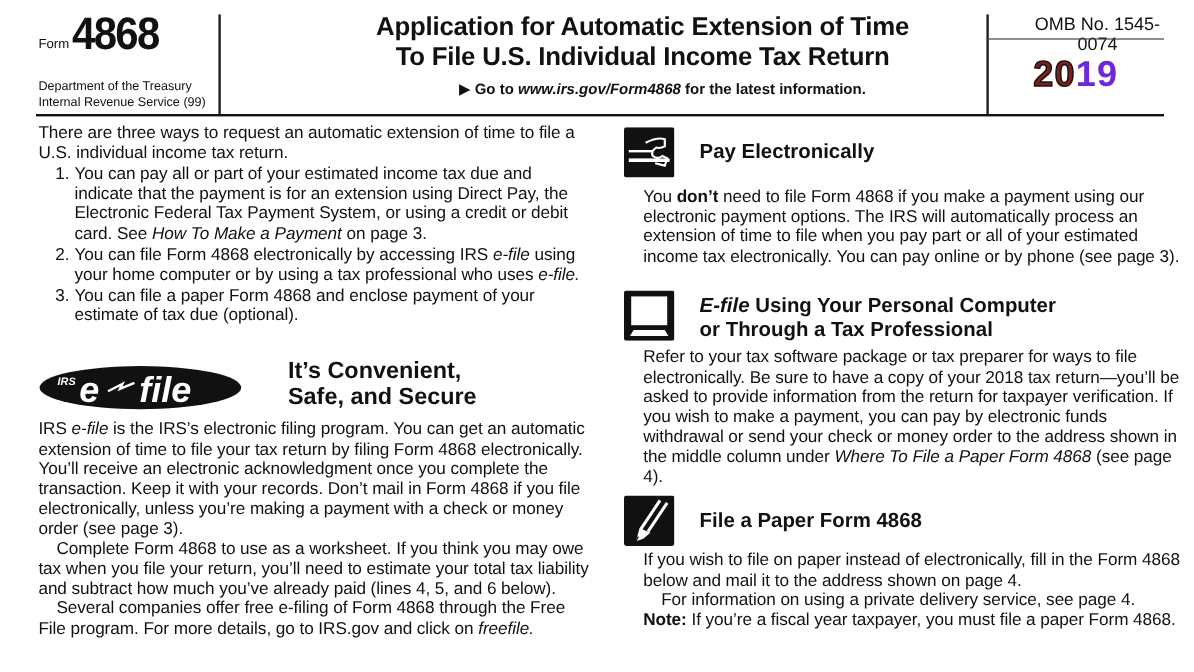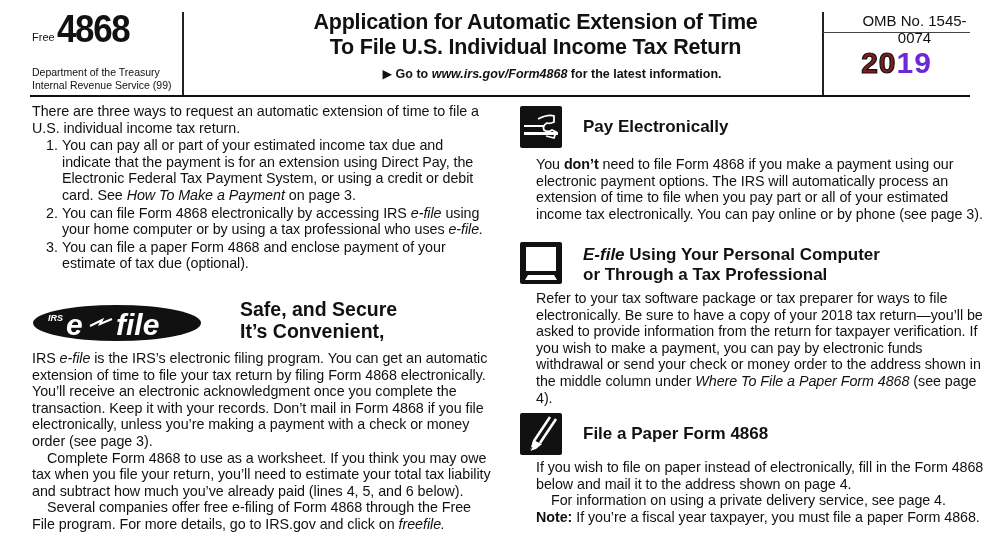--- a/index.html
+++ b/index.html
@@ -60,21 +60,21 @@
     .sec-heading { position: absolute; left: 63px; font-size: 17px; font-weight: bold; line-height: 20px; }
     .sec-text { position: absolute; left: 16px; width: 455px; }
   </style>
 </head>
 <body>
 
 <div class="page">
 
   <div class="hdr-left">
     <div class="form-row">
-      <span class="form-word">Free</span>
+      <span class="form-word">Form</span>
       <span class="form-num">4868</span>
     </div>
     <div class="dept">
       <div>Department of the Treasury</div>
       <div>Internal Revenue Service (99)</div>
     </div>
   </div>
 
   <div class="vline-1"></div>
 
@@ -117,22 +117,22 @@
 
   <div class="efile-section">
     <svg class="efile-logo" viewBox="0 0 170 38">
       <ellipse cx="85" cy="19" rx="84" ry="18" fill="#111"></ellipse>
       <text x="16" y="17" font-family="Liberation Sans, sans-serif" font-size="9" font-weight="bold" font-style="italic" fill="#fff">IRS</text>
       <text x="34" y="31" font-family="Liberation Sans, sans-serif" font-size="30" font-weight="bold" font-style="italic" fill="#fff">e</text>
       <path d="M58 22 L70 16 L68 20 L80 15" stroke="#fff" stroke-width="2" fill="none"></path>
       <text x="84" y="31" font-family="Liberation Sans, sans-serif" font-size="30" font-weight="bold" font-style="italic" fill="#fff">file</text>
     </svg>
     <div class="efile-heading">
+      <div>It’s Convenient,</div>
       <div>Safe, and Secure</div>
-      <div>It’s Convenient,</div>
     </div>
   </div>
 
   <div class="efile-body body-text">
     <p><span>IRS </span><span class="it">e-file</span><span> is the IRS’s electronic filing program. You can get an automatic extension of time to file your tax return by filing Form 4868 electronically. You’ll receive an electronic acknowledgment once you complete the transaction. Keep it with your records. Don’t mail in Form 4868 if you file electronically, unless you’re making a payment with a check or money order (see page 3).</span></p>
     <p class="indent">Complete Form 4868 to use as a worksheet. If you think you may owe tax when you file your return, you’ll need to estimate your total tax liability and subtract how much you’ve already paid (lines 4, 5, and 6 below).</p>
     <p class="indent"><span>Several companies offer free e-filing of Form 4868 through the Free File program. For more details, go to IRS.gov and click on </span><span class="it">freefile.</span></p>
   </div>
 
   <div class="sec" style="top:106px;height:130px;">

